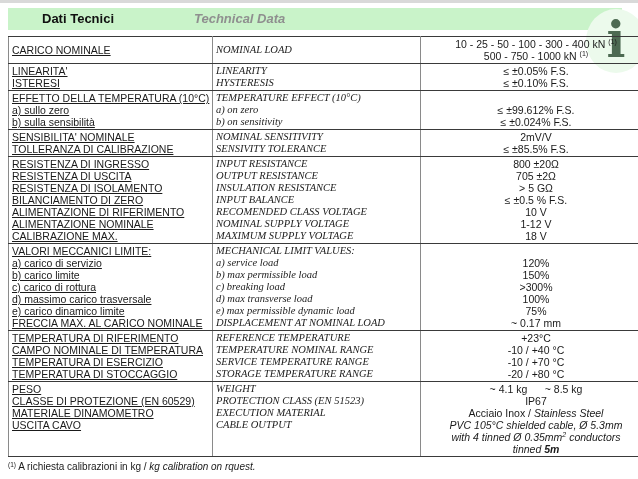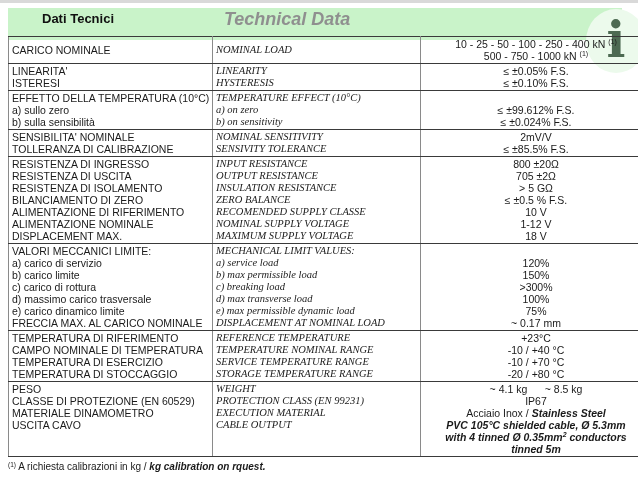--- a/index.html
+++ b/index.html
@@ -1,47 +1,47 @@
 <!DOCTYPE html>
 <html><head>
 <meta charset="utf-8">
 <style>
   html,body{margin:0;padding:0;}
   body{
     width:638px;height:479px;position:relative;overflow:hidden;
     background:#ffffff;font-family:"Liberation Sans",sans-serif;color:#1a1a1a;
   }
   .top-strip{position:absolute;left:0;top:0;width:638px;height:3px;background:#d9d9d9;}
-  .band{position:absolute;left:8px;top:8px;width:614px;height:32px;background:#c9f3c9;}
+  .band{position:absolute;left:8px;top:8px;width:614px;height:22px;background:#c9f3c9;}
   .band-title-it{position:absolute;left:34px;top:0;line-height:22px;font-size:13px;font-weight:bold;color:#111;}
-  .band-title-en{position:absolute;left:216px;top:0;line-height:22px;font-size:18px;font-weight:bold;font-style:italic;color:#8f8f8f;}
+  .band-title-en{position:absolute;left:186px;top:0;line-height:22px;font-size:13px;font-weight:bold;font-style:italic;color:#8f8f8f;}
   .info-badge{
     position:absolute;left:586px;top:9px;width:60px;height:64px;border-radius:50%;
     background:#ecfaec;display:flex;align-items:center;justify-content:center;
   }
   .info-glyph{
     font-family:"DejaVu Serif",serif;font-weight:bold;font-size:50px;line-height:1;
     color:#4d6a52;margin-top:-2px;
   }
   .table-wrap{position:absolute;left:8px;top:36px;width:622px;}
   table{border-collapse:collapse;width:622px;table-layout:fixed;}
   td{
     border-left:1px solid #8a8a8a;border-right:1px solid #8a8a8a;
     border-top:1px solid #3a3a3a;border-bottom:1px solid #3a3a3a;
     vertical-align:top;padding:1px 3px;font-size:10.5px;overflow:hidden;
   }
   table{border:1px solid #3a3a3a;}
   #tech-table tr:first-child td.c-it,
   #tech-table tr:first-child td.c-en{vertical-align:middle;}
-  .c-it{width:197px;}
+  .c-it{width:197px;text-decoration:underline;}
   .c-en{width:201px;font-style:italic;color:#222;font-family:Liberation Serif, serif;}
   .c-val{width:224px;text-align:center;}
   .line{line-height:12px;height:12px;white-space:nowrap;}
   .c-val .line{white-space:nowrap;}
-  .seg-i{font-style:italic;font-weight:bold;}
+  .seg-i{font-style:italic;}
   .seg-b{font-weight:bold;}
   .seg-sup{font-size:7px;vertical-align:4px;line-height:0;}
   .footnote{position:absolute;left:8px;top:461px;font-size:10px;color:#1a1a1a;}
   .footnote .seg-sup{font-size:6.5px;vertical-align:3px;}
 </style>
 </head>
 <body>
 
 <div class="top-strip"></div>
 
@@ -58,21 +58,21 @@
   <table id="tech-table">
     <tbody>
         <tr>
           <td class="c-it">
             <div class="line"><span>CARICO NOMINALE</span></div>
           </td>
           <td class="c-en">
             <div class="line"><span>NOMINAL LOAD</span></div>
           </td>
           <td class="c-val">
-            <div class="line"><span>10 - 25 - 50 - 100 - 250 - 400 kN </span><span class="seg-sup">(1)</span></div>
+            <div class="line"><span>10 - 25 - 50 - 100 - 300 - 400 kN </span><span class="seg-sup">(1)</span></div>
             <div class="line"><span>500 - 750 - 1000 kN </span><span class="seg-sup">(1)</span></div>
           </td>
         </tr>
         <tr>
           <td class="c-it">
             <div class="line"><span>LINEARITA'</span></div>
             <div class="line"><span>ISTERESI</span></div>
           </td>
           <td class="c-en">
             <div class="line"><span>LINEARITY</span></div>
@@ -115,28 +115,28 @@
           </td>
         </tr>
         <tr>
           <td class="c-it">
             <div class="line"><span>RESISTENZA DI INGRESSO</span></div>
             <div class="line"><span>RESISTENZA DI USCITA</span></div>
             <div class="line"><span>RESISTENZA DI ISOLAMENTO</span></div>
             <div class="line"><span>BILANCIAMENTO DI ZERO</span></div>
             <div class="line"><span>ALIMENTAZIONE DI RIFERIMENTO</span></div>
             <div class="line"><span>ALIMENTAZIONE NOMINALE</span></div>
-            <div class="line"><span>DISPLACEMENT MAX.</span></div>
+            <div class="line"><span>CALIBRAZIONE MAX.</span></div>
           </td>
           <td class="c-en">
             <div class="line"><span>INPUT RESISTANCE</span></div>
             <div class="line"><span>OUTPUT RESISTANCE</span></div>
             <div class="line"><span>INSULATION RESISTANCE</span></div>
-            <div class="line"><span>ZERO BALANCE</span></div>
-            <div class="line"><span>RECOMENDED SUPPLY CLASSE</span></div>
+            <div class="line"><span>INPUT BALANCE</span></div>
+            <div class="line"><span>RECOMENDED CLASS VOLTAGE</span></div>
             <div class="line"><span>NOMINAL SUPPLY VOLTAGE</span></div>
             <div class="line"><span>MAXIMUM SUPPLY VOLTAGE</span></div>
           </td>
           <td class="c-val">
             <div class="line"><span>800 ±20Ω</span></div>
             <div class="line"><span>705 ±2Ω</span></div>
             <div class="line"><span>&gt; 5 GΩ</span></div>
             <div class="line"><span>≤ ±0.5 % F.S.</span></div>
             <div class="line"><span>10 V</span></div>
             <div class="line"><span>1-12 V</span></div>
@@ -194,21 +194,21 @@
         </tr>
         <tr>
           <td class="c-it">
             <div class="line"><span>PESO</span></div>
             <div class="line"><span>CLASSE DI PROTEZIONE (EN 60529)</span></div>
             <div class="line"><span>MATERIALE DINAMOMETRO</span></div>
             <div class="line"><span>USCITA CAVO</span></div>
           </td>
           <td class="c-en">
             <div class="line"><span>WEIGHT</span></div>
-            <div class="line"><span>PROTECTION CLASS (EN 99231)</span></div>
+            <div class="line"><span>PROTECTION CLASS (EN 51523)</span></div>
             <div class="line"><span>EXECUTION MATERIAL</span></div>
             <div class="line"><span>CABLE OUTPUT</span></div>
           </td>
           <td class="c-val">
             <div class="line"><span>~ 4.1 kg&nbsp;&nbsp;&nbsp;&nbsp;&nbsp;&nbsp;~ 8.5 kg</span></div>
             <div class="line"><span>IP67</span></div>
             <div class="line"><span>Acciaio Inox / </span><span class="seg-i">Stainless Steel</span></div>
             <div class="line"><span class="seg-i">PVC 105°C shielded cable, Ø 5.3mm</span></div>
             <div class="line"><span class="seg-i">with 4 tinned Ø 0.35mm</span><span class="seg-i seg-sup">2</span><span class="seg-i"> conductors</span></div>
             <div class="line"><span class="seg-i">tinned </span><span class="seg-i seg-b">5m</span></div>

